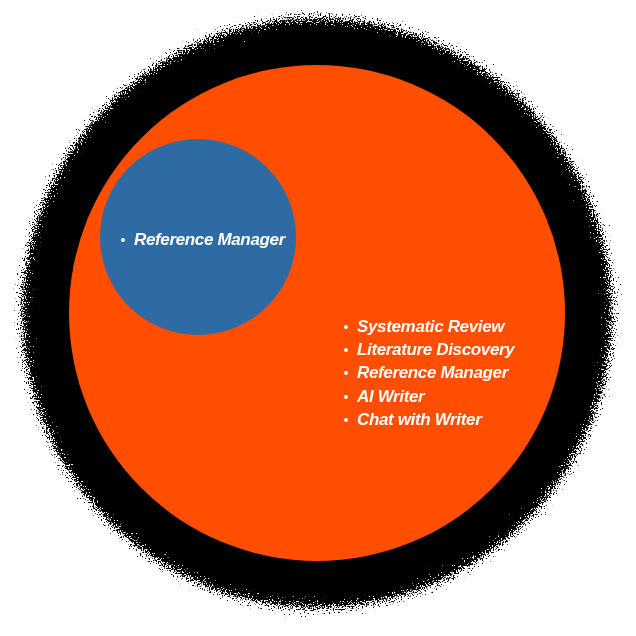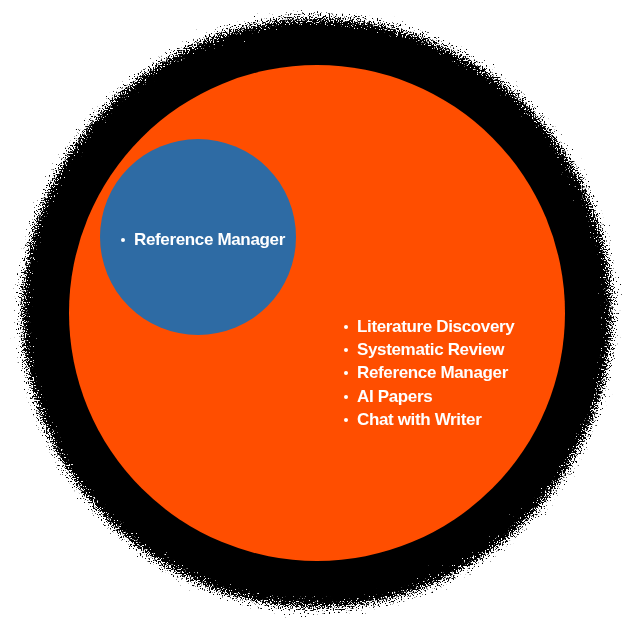--- a/index.html
+++ b/index.html
@@ -7,20 +7,21 @@
     padding: 0;
     width: 636px;
     height: 636px;
     background: #FFFFFF;
     overflow: hidden;
   }
   .stage {
     position: relative;
     width: 636px;
     height: 636px;
+    font-style: italic;
   }
   .stage svg {
     position: absolute;
     left: 0;
     top: 0;
   }
   .list {
     position: absolute;
     margin: 0;
     padding: 0;
@@ -78,33 +79,33 @@
   <ul class="list list-inner">
     <li>
       <span class="dot"></span>
       <span>Reference Manager</span>
     </li>
   </ul>
 
   <ul class="list list-outer">
     <li>
       <span class="dot"></span>
-      <span>Literature Discovery</span>
+      <span>Systematic Review</span>
     </li>
     <li>
       <span class="dot"></span>
-      <span>Systematic Review</span>
+      <span>Literature Discovery</span>
     </li>
     <li>
       <span class="dot"></span>
       <span>Reference Manager</span>
     </li>
     <li>
       <span class="dot"></span>
-      <span>AI Papers</span>
+      <span>AI Writer</span>
     </li>
     <li>
       <span class="dot"></span>
       <span>Chat with Writer</span>
     </li>
   </ul>
 
 </div>
 
 </body></html>

